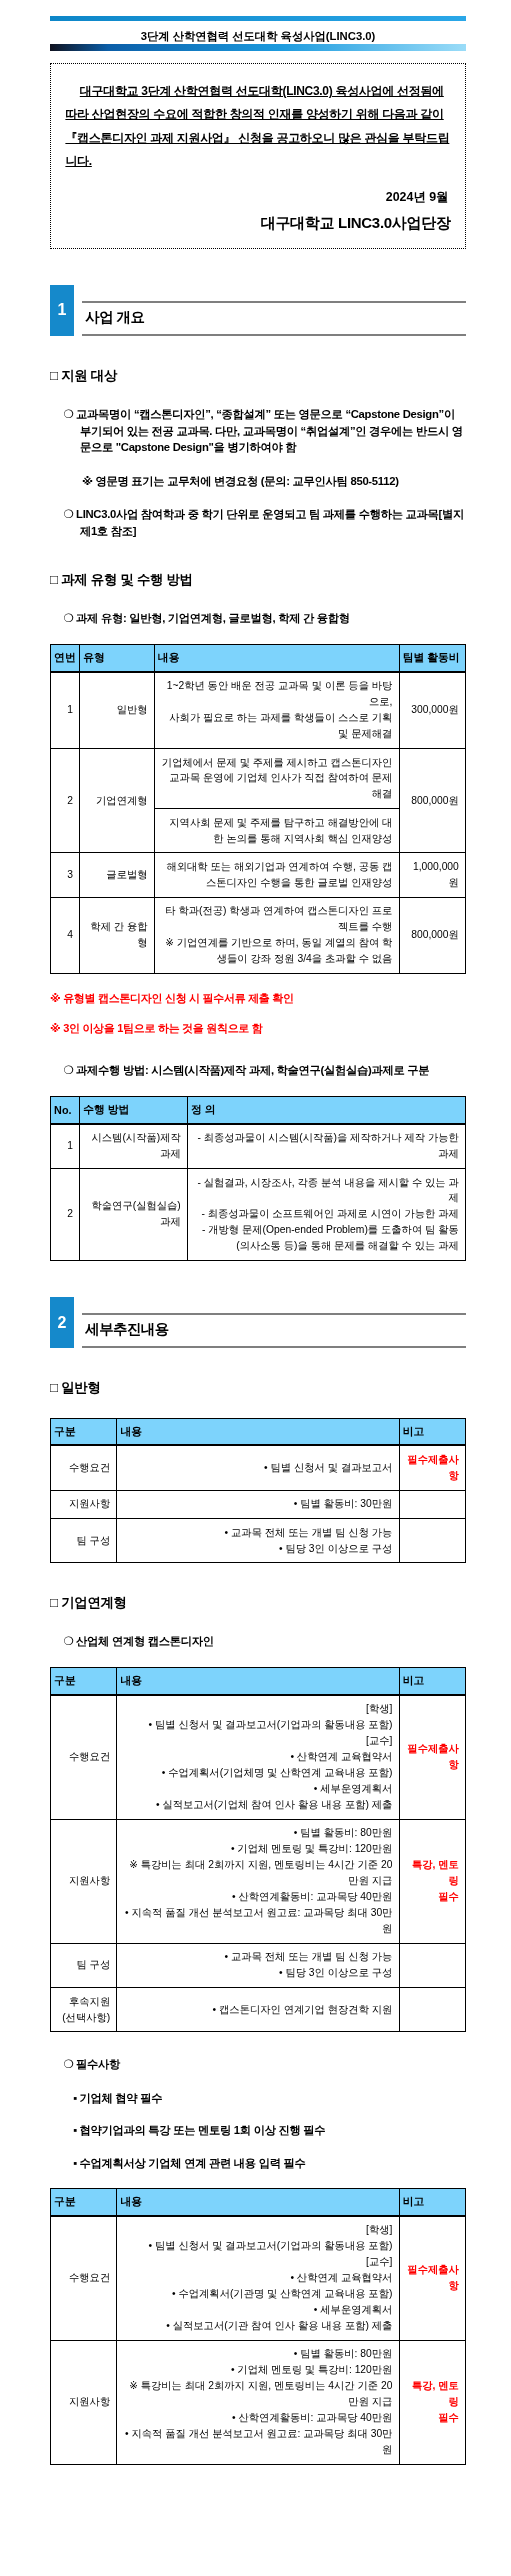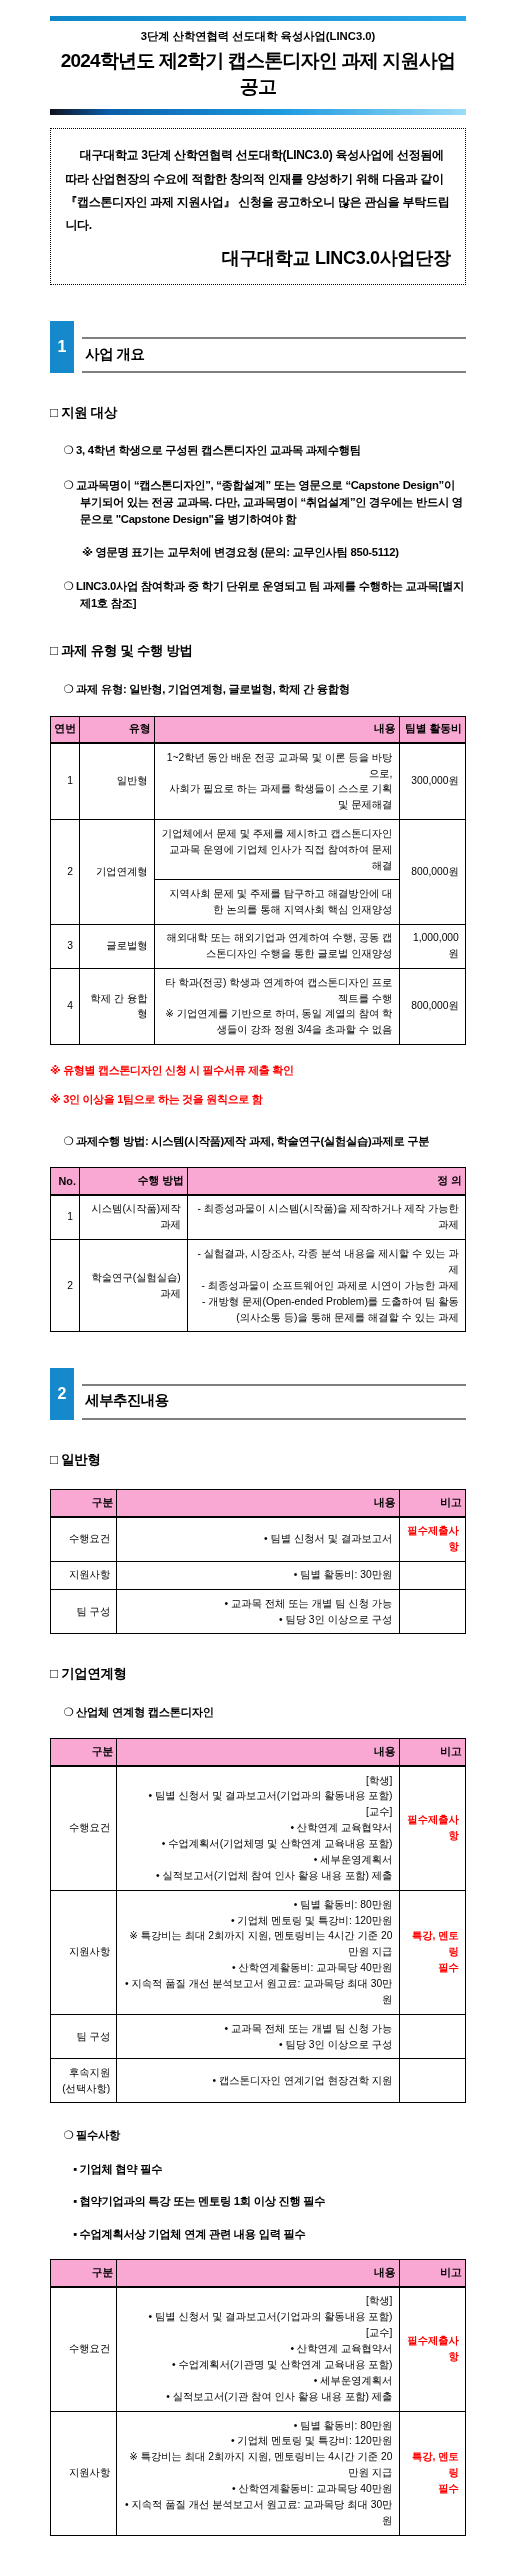--- a/index.html
+++ b/index.html
@@ -5,68 +5,67 @@
   html,body{margin:0;padding:0;background:#ffffff;color:#000;}
   body{width:511px;font-family:"Liberation Sans","DejaVu Sans",sans-serif;}
   .page{box-sizing:border-box;width:511px;min-height:2892px;padding:15.5px 45px 20.6px 50px;}
 
   .topbar1{height:5.7px;background:linear-gradient(to right,#0d86c8,#2aa7e8);}
   .subtitle{text-align:center;font-weight:700;font-size:11.3px;margin-top:8.2px;}
   .doc-title{text-align:center;font-weight:700;font-size:19px;margin:4.1px 0 8.2px;letter-spacing:-0.8px;}
   .topbar2{height:6.7px;background:linear-gradient(to right,#10121f 0%,#0b5ea8 14%,#1b9ade 55%,#9adcf8 100%);margin-bottom:12.4px;}
 
   .intro-box{border:1px dotted #000;padding:15.5px 14.4px 10.3px;}
-  .intro-text{font-size:12px;line-height:1.95;margin:0;font-weight:700;text-indent:14.4px;letter-spacing:-0.3px;}
+  .intro-text{font-size:12px;line-height:1.95;margin:0;font-weight:700;text-indent:14.4px;letter-spacing:-0.3px;text-decoration:underline;}
   .intro-date{text-align:right;font-size:12.4px;font-weight:700;margin:15.5px 2.1px 3.1px 0;}
-  .intro-sign{text-align:right;font-size:18px;font-weight:700;margin:8.2px 0 4.1px;letter-spacing:-0.3px;}
+  .intro-sign{text-align:right;font-size:15px;font-weight:700;margin:8.2px 0 4.1px;letter-spacing:-0.3px;}
 
   .sec-header{display:flex;align-items:stretch;gap:8.2px;margin:36px 0 24px;}
   .sec-badge{width:24px;min-height:28px;background:#1589cb;color:#fff;font-size:16px;font-weight:700;display:flex;align-items:center;justify-content:center;}
   .sec-body{flex:1;border-top:2.6px solid #7f7f7f;border-bottom:2.6px solid #7f7f7f;padding:5.2px 3.1px 7.2px;display:flex;align-items:center;margin-top:16px;}
   .sec-title{font-size:14.4px;font-weight:700;letter-spacing:-0.5px;}
 
   .block-heading{font-size:13.4px;font-weight:700;margin:31px 0 20.6px;letter-spacing:-0.3px;}
   .b1{font-size:11.3px;font-weight:700;line-height:1.5;margin:17.5px 0 17.5px 13.4px;padding-left:16.5px;text-indent:-16.5px;letter-spacing:-0.3px;}
   .note1{font-size:11.3px;font-weight:700;margin:17.5px 0 17.5px 32px;letter-spacing:-0.3px;}
   .b2{font-size:11.3px;font-weight:700;margin:17.5px 0 17.5px 23px;padding-left:14.4px;text-indent:-14.4px;letter-spacing:-0.3px;}
   .rednote{color:#ff0000;font-size:11px;font-weight:700;margin:14.4px 0;letter-spacing:-0.3px;}
 
   table.tbl{width:100%;border-collapse:collapse;table-layout:fixed;font-size:10.3px;border:1.5px solid #000;margin-top:3.1px;}
-  table.tbl th{background:#f9a8d4;font-weight:700;font-size:10.8px;padding:5.7px 3.1px;border:0.8px solid #000;border-bottom:2.1px double #000;text-align:right;}
+  table.tbl th{background:#7dd3fc;font-weight:700;font-size:10.8px;padding:5.7px 3.1px;border:0.8px solid #000;border-bottom:2.1px double #000;text-align:left;}
   table.tbl td{border:0.8px solid #000;padding:5.7px 6.2px;vertical-align:middle;line-height:1.55;text-align:right;}
   .c{text-align:center;}
   .l{text-align:left;}
   .pre{white-space:pre-line;}
   .red{color:#ff0000;font-weight:700;border-radius:22px;}
   .mt-table{margin-top:7.2px;}
 </style>
 </head>
 <body>
 
 <div class="page">
 
   <div class="topbar1"></div>
   <div class="subtitle">3단계 산학연협력 선도대학 육성사업(LINC3.0)</div>
-  <div class="doc-title">2024학년도 제2학기 캡스톤디자인 과제 지원사업 공고</div>
   <div class="topbar2"></div>
 
   <div class="intro-box">
     <p class="intro-text">대구대학교 3단계 산학연협력 선도대학(LINC3.0) 육성사업에 선정됨에 따라 산업현장의 수요에 적합한 창의적 인재를 양성하기 위해 다음과 같이 『캡스톤디자인 과제 지원사업』 신청을 공고하오니 많은 관심을 부탁드립니다.</p>
+    <p class="intro-date">2024년 9월</p>
     <p class="intro-sign">대구대학교 LINC3.0사업단장</p>
   </div>
 
   <div class="sec-header">
     <div class="sec-badge">1</div>
     <div class="sec-body">
       <span class="sec-title">사업 개요</span>
     </div>
   </div>
 
   <div class="block-heading">□ 지원 대상</div>
-  <p class="b1">❍ 3, 4학년 학생으로 구성된 캡스톤디자인 교과목 과제수행팀</p>
   <p class="b1">❍ 교과목명이 “캡스톤디자인”, “종합설계” 또는 영문으로 “Capstone Design”이 부기되어 있는 전공 교과목. 다만, 교과목명이 “취업설계”인 경우에는 반드시 영문으로 "Capstone Design"을 병기하여야 함</p>
   <p class="note1">※ 영문명 표기는 교무처에 변경요청 (문의: 교무인사팀 850-5112)</p>
   <p class="b1">❍ LINC3.0사업 참여학과 중 학기 단위로 운영되고 팀 과제를 수행하는 교과목[별지 제1호 참조]</p>
 
   <div class="block-heading">□ 과제 유형 및 수행 방법</div>
   <p class="b1">❍ 과제 유형: 일반형, 기업연계형, 글로벌형, 학제 간 융합형</p>
 
   <table class="tbl">
     <colgroup>
         <col style="width:7%">

